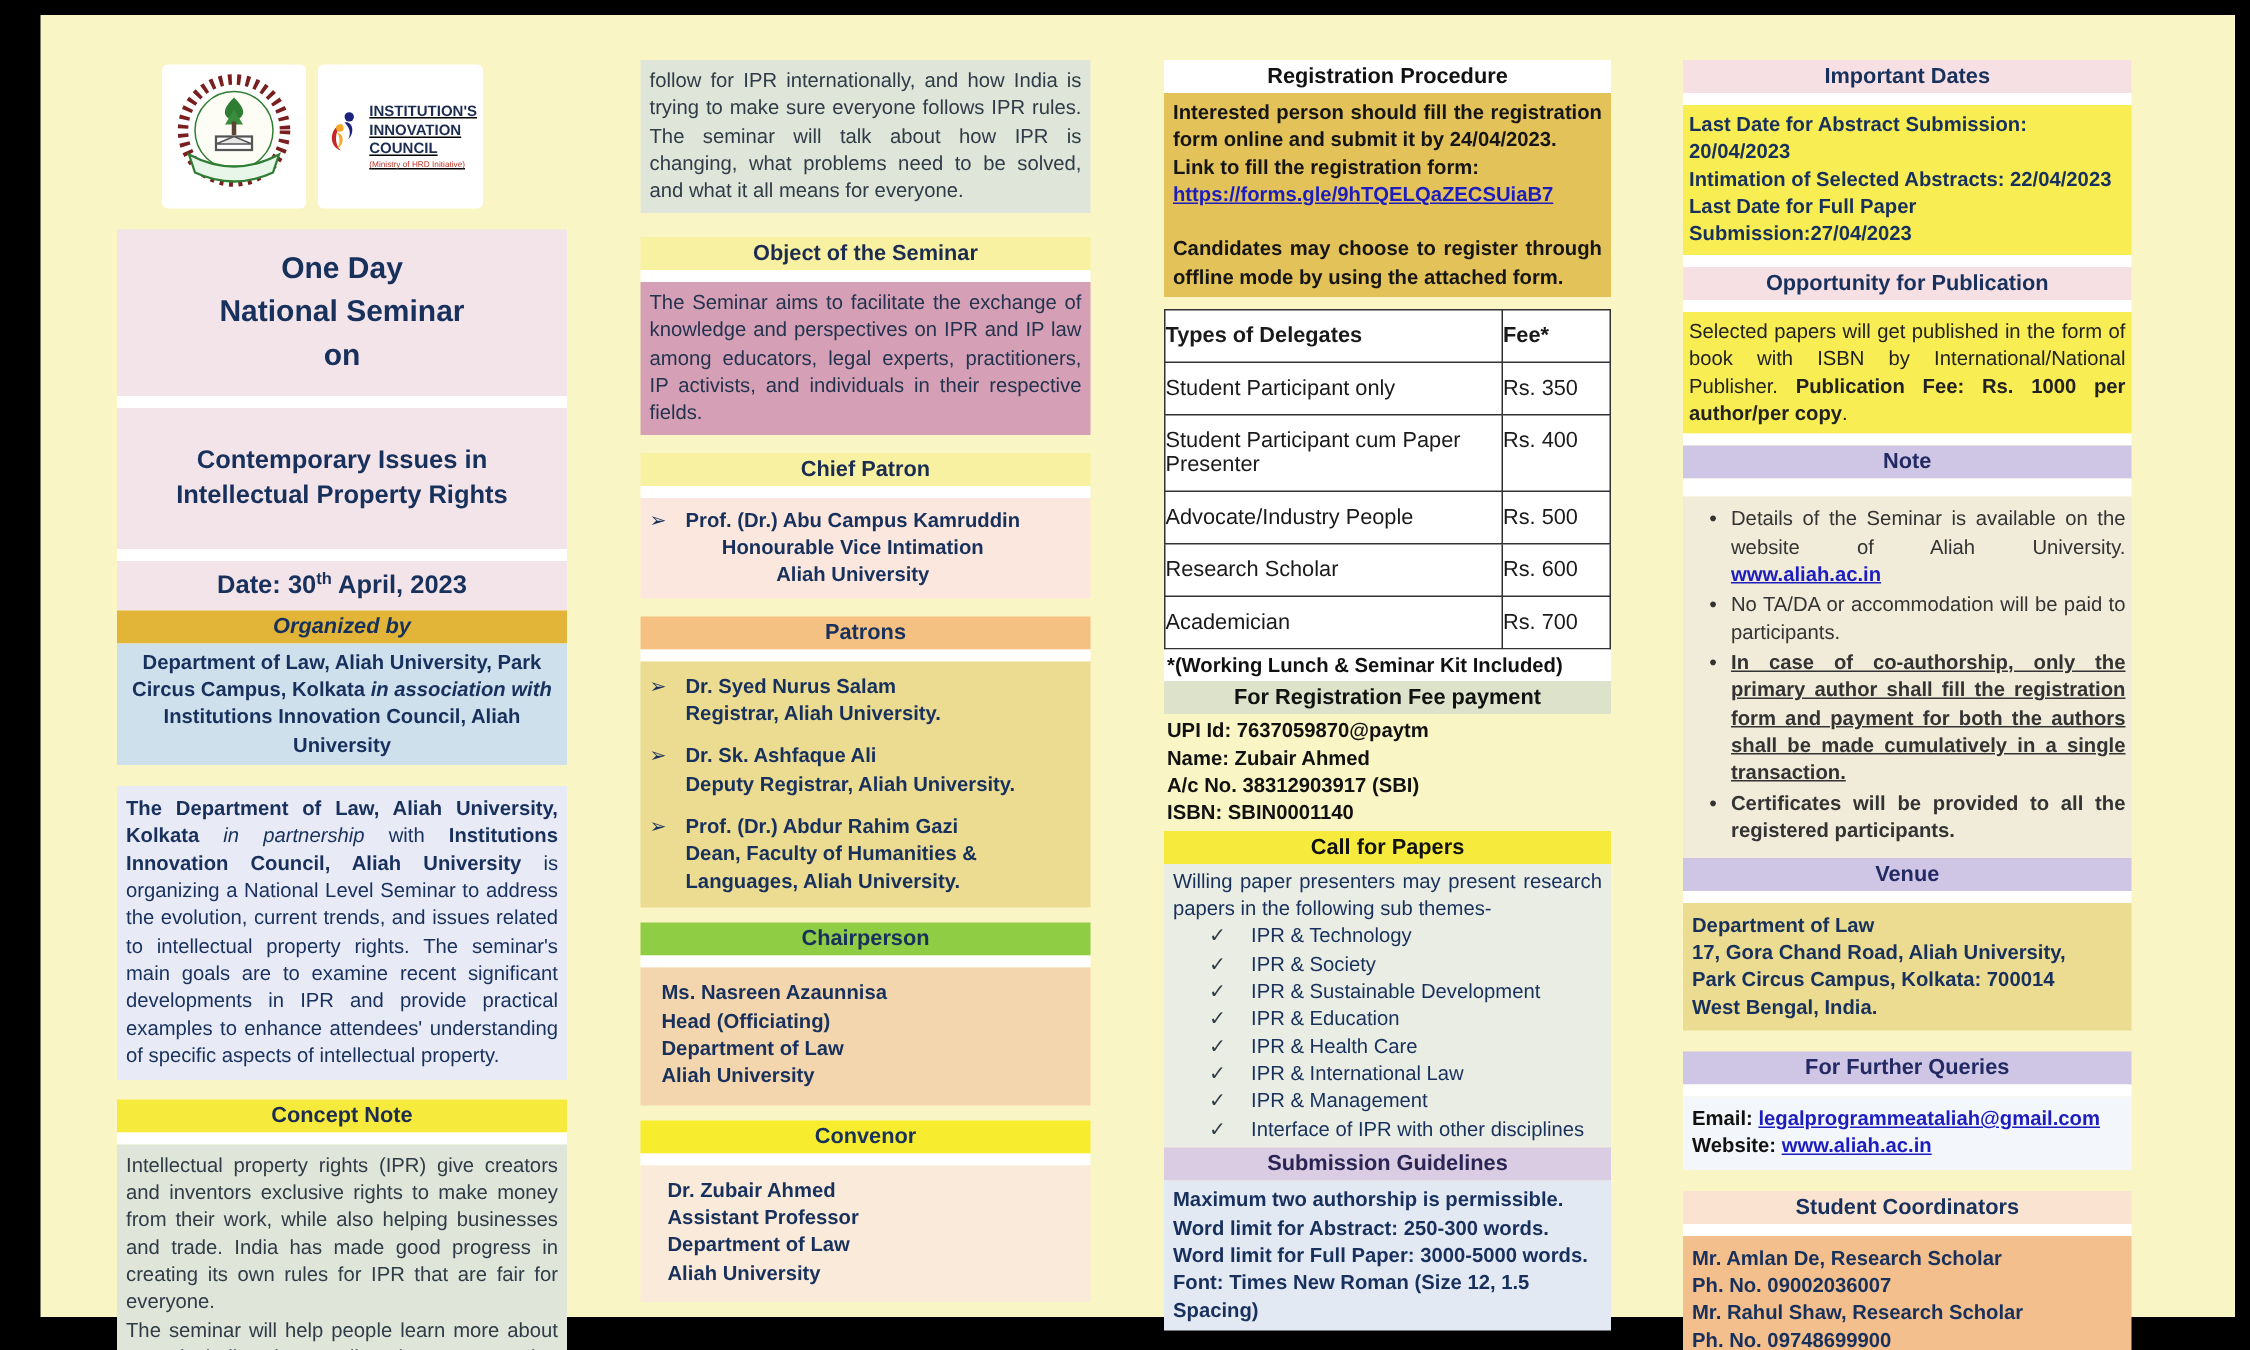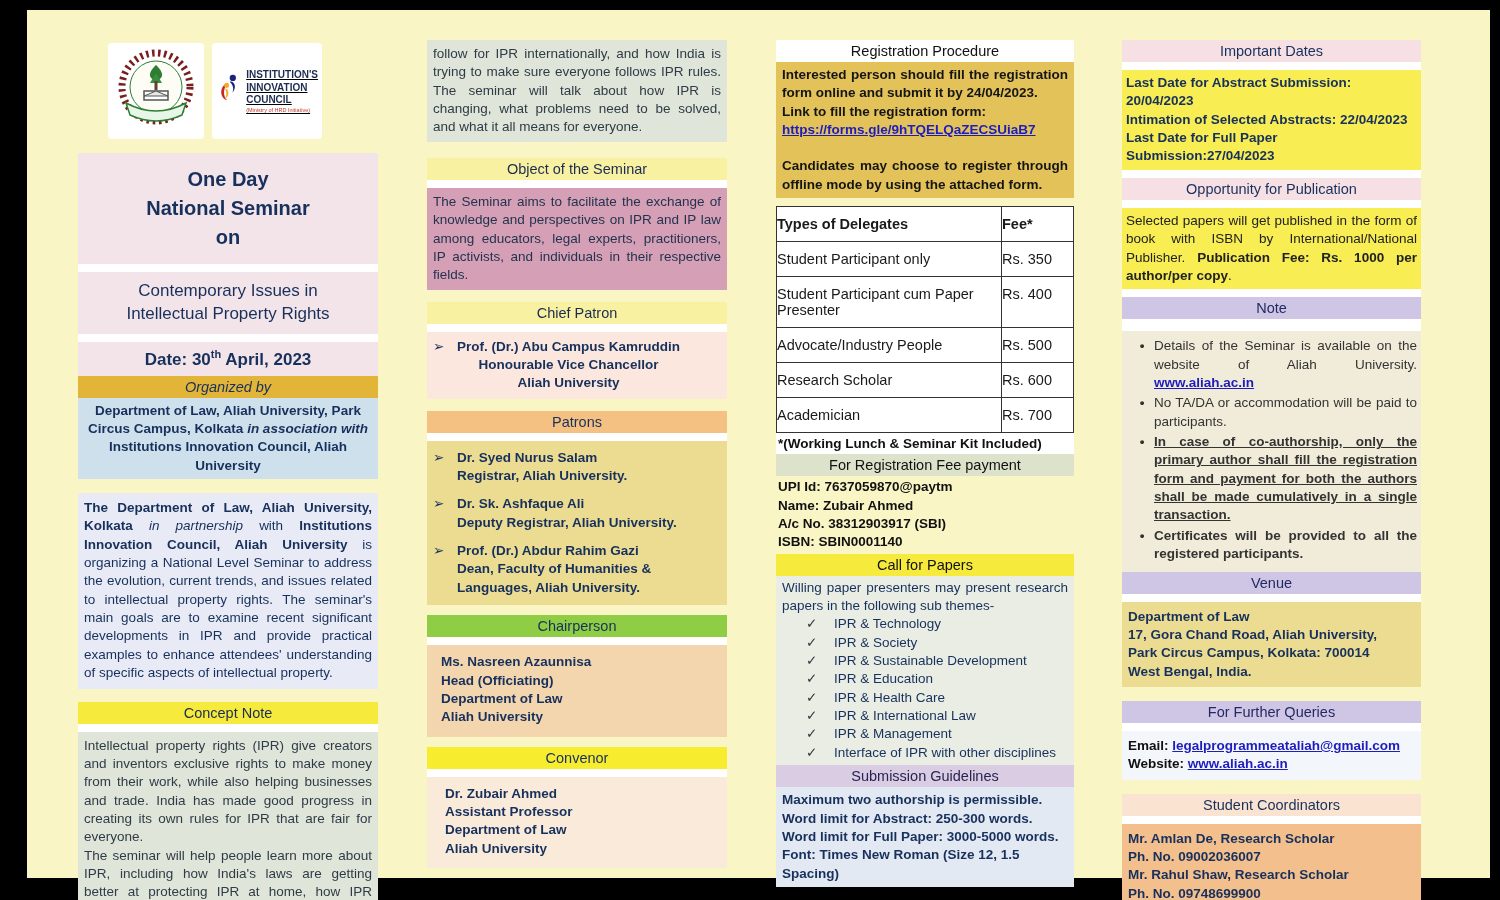--- a/index.html
+++ b/index.html
@@ -9,37 +9,37 @@
     background:#faf5c5; }
   .col { position:absolute; top:30px; width:300px; }
   #col1 { left:51px; }
   #col2 { left:400px; }
   #col3 { left:749px; width:298px; }
   #col4 { left:1095px; width:299px; }
 
   .sep { height:8px; background:#ffffff; }
   .gap { height:12px; }
 
-  .hdr { text-align:center; font-weight:normal; font-size:14.5px; padding:3px 0;
+  .hdr { text-align:center; font-weight:bold; font-size:14.5px; padding:3px 0;
     color:#17305c; }
   .blk { font-size:13.5px; line-height:1.36; color:#17305c; }
   .just { text-align:justify; }
   .ctr { text-align:center; }
   .b { font-weight:bold; }
   .i { font-style:italic; }
   .bu { font-weight:bold; text-decoration:underline; }
   .link { color:#1d1dbe; text-decoration:underline; font-weight:bold; cursor:pointer; }
 
   
   .logos { display:flex; gap:8px; margin-left:30px; }
   .logo-card { background:#fff; border-radius:4px; padding:4px; height:96px; }
   .title-blk { background:#f2e4e8; padding:12px 8px; text-align:center;
     font-size:20px; font-weight:bold; color:#17305c; line-height:1.45; }
-  .sub-blk { background:#f2e4e8; padding:8px 4px; text-align:center;
-    font-size:17px; font-weight:normal; color:#17305c; line-height:1.35; }
+  .sub-blk { background:#f2e4e8; padding:24px 4px; text-align:center;
+    font-size:17px; font-weight:bold; color:#17305c; line-height:1.35; }
   .date-blk { background:#f2e4e8; padding:6px 4px; text-align:center;
     font-size:17px; font-weight:bold; color:#17305c; }
   .org-hdr { background:#e2b437; font-style:italic; }
   .org-blk { background:#cfe0ed; font-weight:bold; text-align:center; padding:4px 2px; }
   .intro-blk { background:#e8eaf5; padding:6px 6px; }
   .concept-hdr { background:#f6eb3c; color:#1c2c50; }
   .sage { background:#dfe5d9; color:#2f3b47; padding:5px 6px; }
 
   
   .paleyellow-hdr { background:#f8f1a2; color:#1c2c50; }
@@ -172,21 +172,21 @@
     <div class="blk object-blk just">The Seminar aims to facilitate the exchange of knowledge and perspectives on IPR and IP law among educators, legal experts, practitioners, IP activists, and individuals in their respective fields.</div>
     <div class="gap" style="height:12px;"></div>
 
     <div class="hdr paleyellow-hdr">Chief Patron</div>
     <div class="sep"></div>
     <div class="blk chief-blk">
       <div class="arrow-row">
         <span class="arrow">➢</span>
         <div>
           <div class="pb">Prof. (Dr.) Abu Campus Kamruddin</div>
-          <div class="pb ctr">Honourable Vice Chancellor</div>
+          <div class="pb ctr">Honourable Vice Intimation</div>
           <div class="pb ctr">Aliah University</div>
         </div>
       </div>
     </div>
     <div class="gap" style="height:12px;"></div>
 
     <div class="hdr patrons-hdr">Patrons</div>
     <div class="sep"></div>
     <div class="blk patrons-blk">
       <div class="person">

